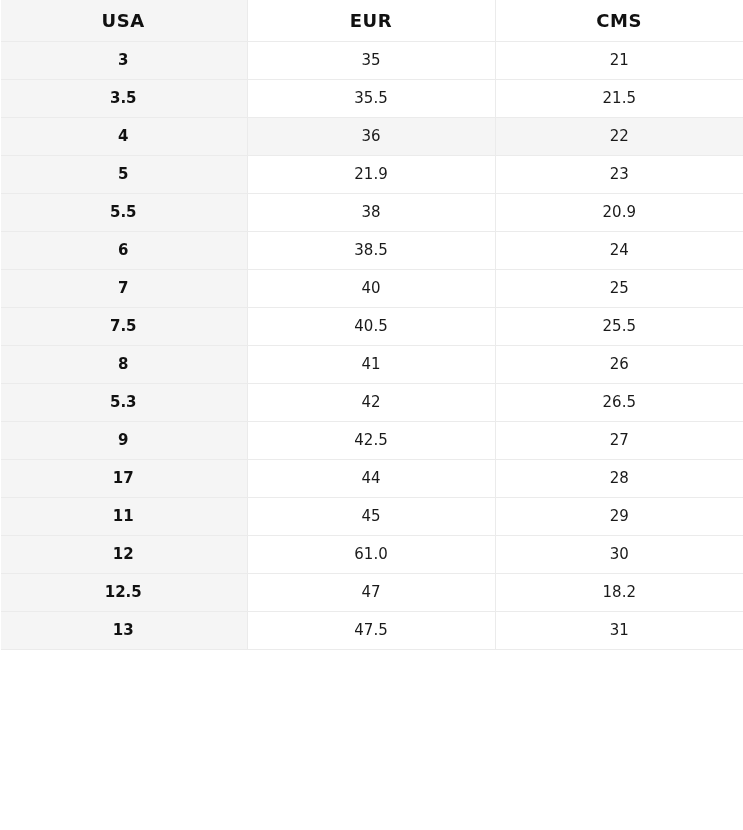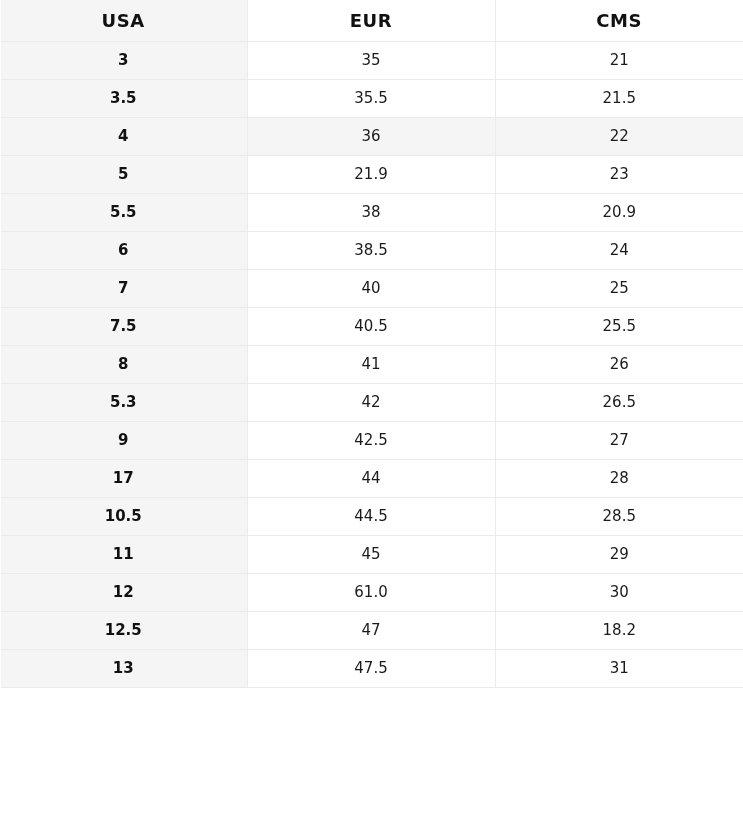--- a/index.html
+++ b/index.html
@@ -166,25 +166,20 @@
           <td class="cell-usa">9</td>
           <td class="cell-eur">42.5</td>
           <td class="cell-cms">27</td>
         </tr>
         <tr>
           <td class="cell-usa">17</td>
           <td class="cell-eur">44</td>
           <td class="cell-cms">28</td>
         </tr>
         <tr>
-          <td class="cell-usa">10.5</td>
-          <td class="cell-eur">44.5</td>
-          <td class="cell-cms">28.5</td>
-        </tr>
-        <tr>
           <td class="cell-usa">11</td>
           <td class="cell-eur">45</td>
           <td class="cell-cms">29</td>
         </tr>
         <tr>
           <td class="cell-usa">12</td>
           <td class="cell-eur">61.0</td>
           <td class="cell-cms">30</td>
         </tr>
         <tr>

